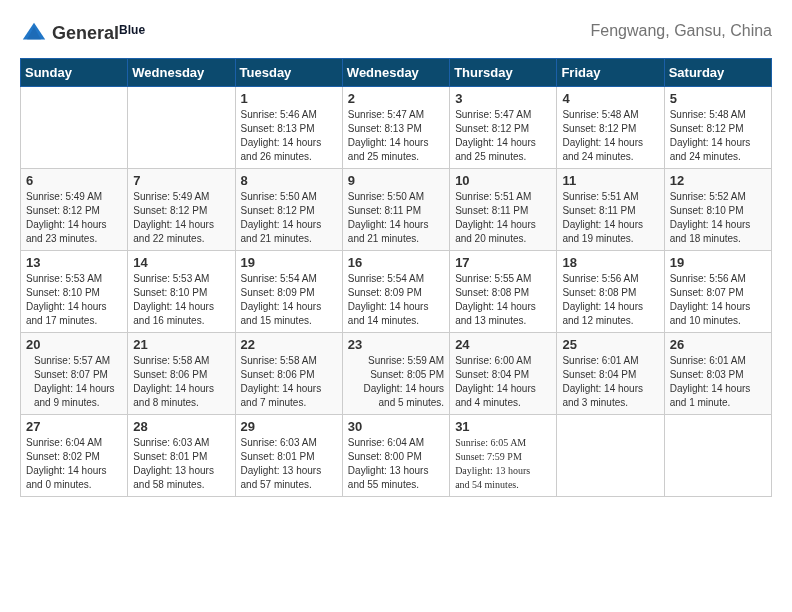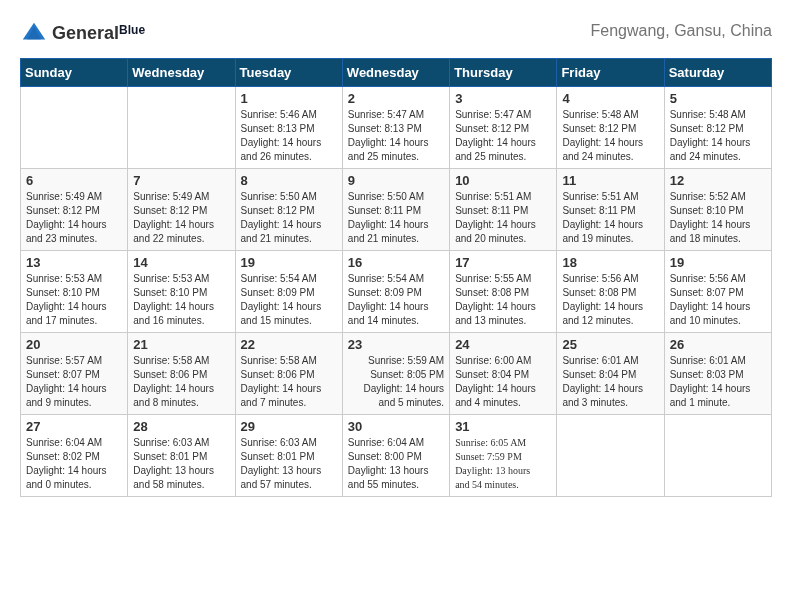--- a/index.html
+++ b/index.html
@@ -265,21 +265,21 @@
           <span class="day-number">19</span>
           <div class="day-info" style="white-space: pre-line;">Sunrise: 5:56 AM
 Sunset: 8:07 PM
 Daylight: 14 hours
 and 10 minutes.</div>
         </td>
       </tr>
       <tr>
         <td>
           <span class="day-number">20</span>
-          <div class="day-info" style="white-space: pre-line;">Sunrise: 5:57 AM
+          <div class="day-info" style="white-space: pre-line; margin-left: 8px;">Sunrise: 5:57 AM
 Sunset: 8:07 PM
 Daylight: 14 hours
 and 9 minutes.</div>
         </td>
         <td>
           <span class="day-number">21</span>
           <div class="day-info" style="white-space: pre-line;">Sunrise: 5:58 AM
 Sunset: 8:06 PM
 Daylight: 14 hours
 and 8 minutes.</div>

